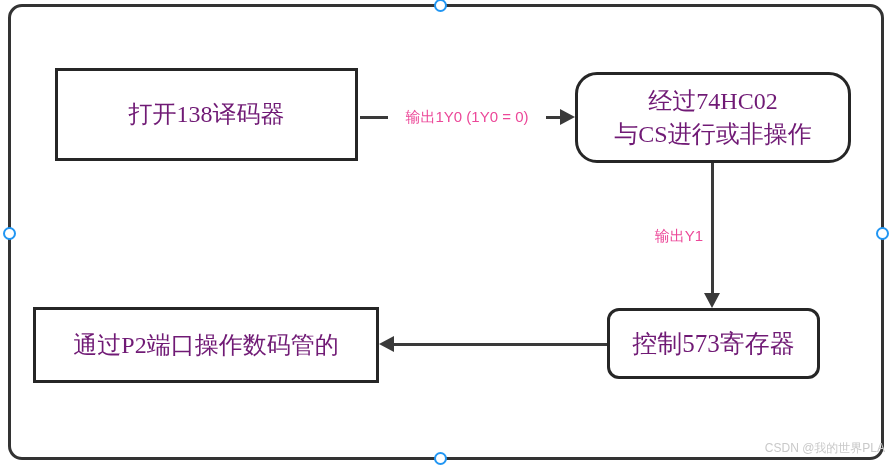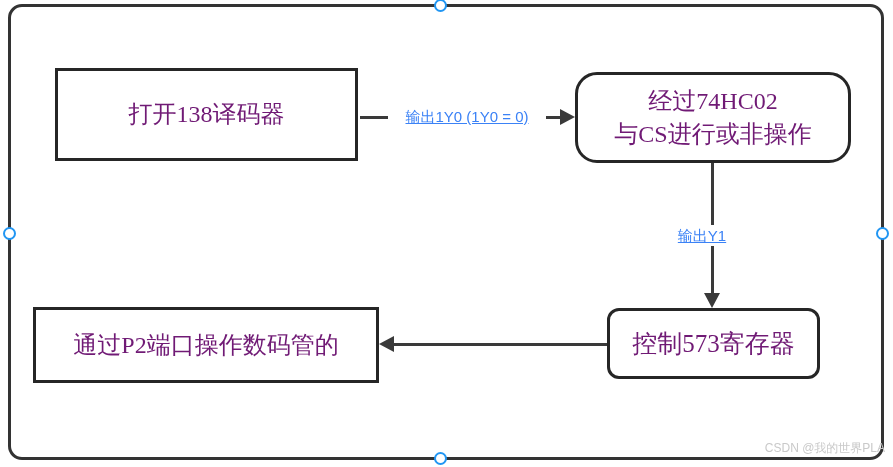--- a/index.html
+++ b/index.html
@@ -77,31 +77,30 @@
   .arrowhead.left {
     left: 379px; top: 336px;
     border-top: 8px solid transparent;
     border-bottom: 8px solid transparent;
     border-right: 15px solid #3a3a3a;
   }
 
   .edge-label {
     position: absolute;
     background: #ffffff;
-    color: #3b82f6;
+    color: #ec4899;
     font-size: 15px;
     line-height: 21px;
     text-align: center;
     white-space: nowrap;
     z-index: 4;
     font-family: "Liberation Sans", sans-serif;
-    text-decoration: underline;
   }
   .edge1-label { left: 388px; top: 106px; width: 158px; }
-  .edge2-label { left: 671px; top: 225px; width: 62px; }
+  .edge2-label { left: 648px; top: 225px; width: 62px; }
 
   .watermark {
     position: absolute;
     right: 8px; bottom: 10px;
     color: #c9c9c9;
     font-size: 12px;
     z-index: 5;
     white-space: nowrap;
   }
 </style>

